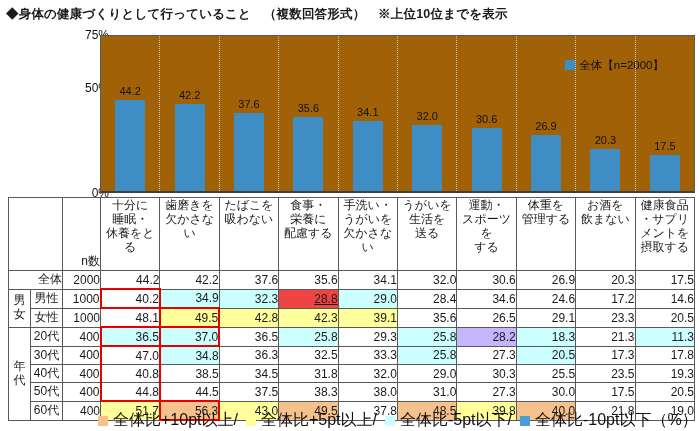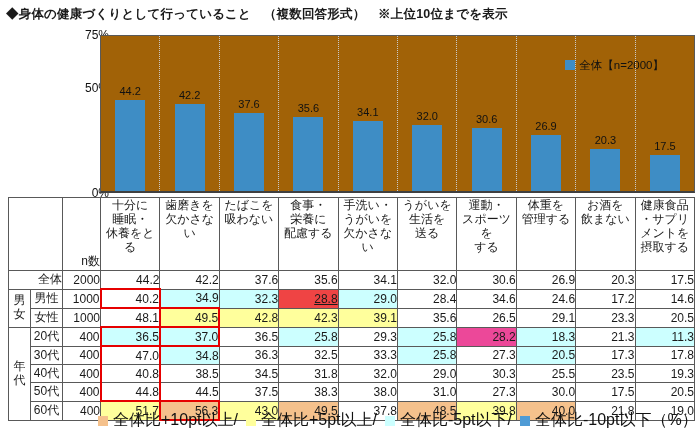--- a/index.html
+++ b/index.html
@@ -188,21 +188,21 @@
           <td class="grouplabel" rowspan="5">年
 代</td>
           <td class="rowlabel">20代</td>
           <td class="ncell">400</td>
           <td class="vcell" style="background: rgb(204, 255, 255); border-width: 2px; border-style: solid; border-color: rgb(230, 0, 0);">36.5</td>
           <td class="vcell" style="background: rgb(204, 255, 255); border-width: 2px; border-style: solid; border-color: rgb(230, 0, 0);">37.0</td>
           <td class="vcell" style="background: rgb(255, 255, 255);">36.5</td>
           <td class="vcell" style="background: rgb(204, 255, 255);">25.8</td>
           <td class="vcell" style="background: rgb(255, 255, 255);">29.3</td>
           <td class="vcell" style="background: rgb(204, 255, 255);">25.8</td>
-          <td class="vcell" style="background: #ec4899; margin-top: 44px;">28.2</td>
+          <td class="vcell" style="background: #c4b5fd; margin-top: 44px;">28.2</td>
           <td class="vcell" style="background: rgb(204, 255, 255); margin-left: 16px;">18.3</td>
           <td class="vcell" style="background: rgb(255, 255, 255);">21.3</td>
           <td class="vcell" style="background: rgb(204, 255, 255);">11.3</td>
         </tr>
         <tr>
           <td class="rowlabel">30代</td>
           <td class="ncell">400</td>
           <td class="vcell" style="background: rgb(255, 255, 255); border-top: 2px solid rgb(230, 0, 0); border-right: 2px solid rgb(230, 0, 0); border-left: 2px solid rgb(230, 0, 0);">47.0</td>
           <td class="vcell" style="background: rgb(204, 255, 255);">34.8</td>
           <td class="vcell" style="background: rgb(255, 255, 255);">36.3</td>

